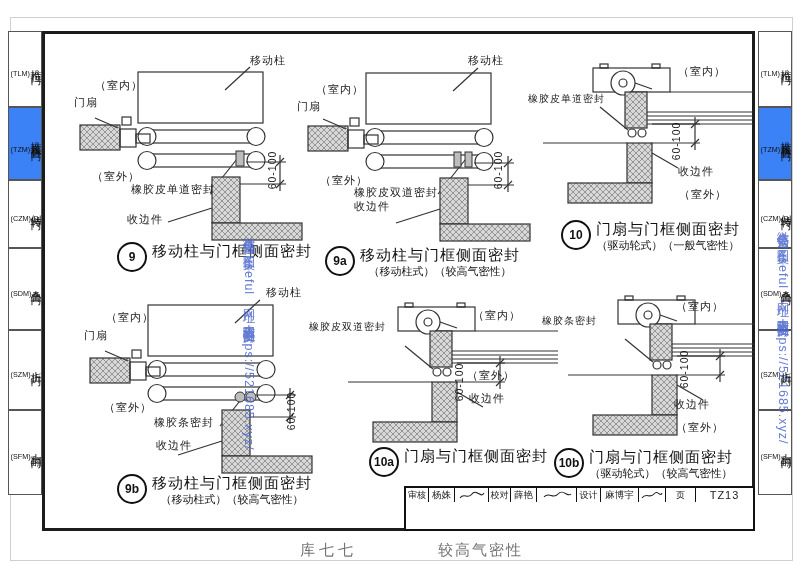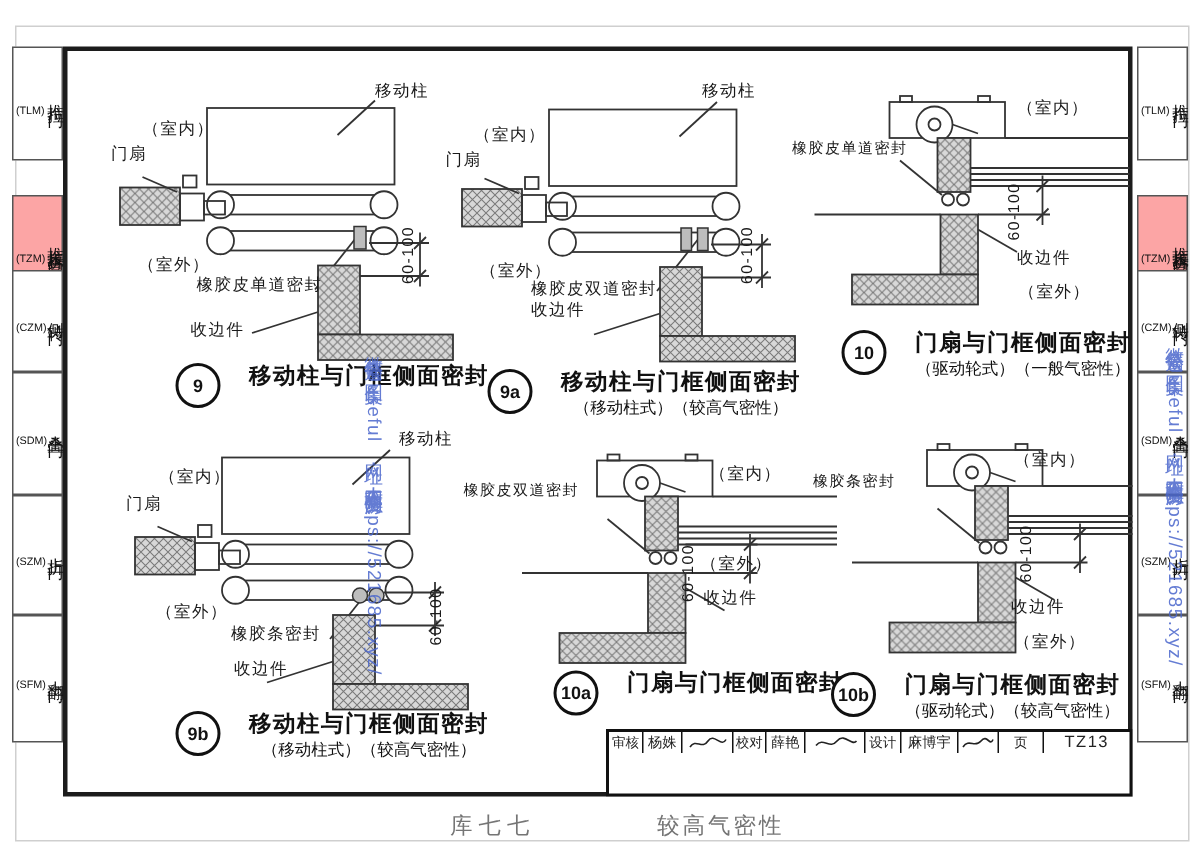--- a/index.html
+++ b/index.html
@@ -11,33 +11,33 @@
   .abs{position:absolute;}
   
   .sheet-border{left:10px;top:17px;width:781px;height:542px;border:1px solid #cfcfcf;}
   
   .frame{left:42px;top:31px;width:713px;height:500px;border:3px solid #1c1c1c;box-sizing:border-box;}
   
   .tab{
     width:34px;box-sizing:border-box;border:1px solid #555;background:#fff;
     display:flex;flex-direction:column;justify-content:center;gap:2px;
   }
-  .tab.active{background:#fca5a5;margin-top:23px;}
+  .tab.active{background:#3b82f6;}
   .tab .vlabel{writing-mode:vertical-rl;text-orientation:upright;font-size:11px;letter-spacing:2px;line-height:1;color:#111;}
   .tab .code{font-size:8px;color:#111;transform:scale(.9);}
   
   .lbl{position:absolute;font-size:11px;white-space:nowrap;color:#1a1a1a;letter-spacing:1px;}
   .dim{position:absolute;width:44px;height:12px;font-size:10.5px;letter-spacing:1px;text-align:center;
        transform:rotate(-90deg);color:#1a1a1a;white-space:nowrap;}
   
-  .caption{position:absolute;display:flex;align-items:flex-start;gap:19px;justify-content:center;}
+  .caption{position:absolute;display:flex;align-items:flex-start;gap:5px;justify-content:center;}
   .capnum{width:26px;height:26px;border:2px solid #111;border-radius:50%;flex:0 0 auto;
           display:flex;align-items:center;justify-content:center;font-weight:bold;font-size:12px;color:#111;background:#fff;}
   .captext{display:flex;flex-direction:column;align-items:center;}
-  .captitle{font-weight:bold;font-size:15px;letter-spacing:1px;color:#111;line-height:1.2;}
+  .captitle{font-weight:normal;font-size:15px;letter-spacing:1px;color:#111;line-height:1.2;}
   .capsub{font-size:11px;color:#111;letter-spacing:0;}
   svg.panel{position:absolute;}
   
   .tblock{left:404px;top:486px;width:351px;height:45px;border:2px solid #111;box-sizing:border-box;background:#fff;}
   .tb-row1{display:grid;grid-template-columns:252px 35px 1fr;height:27px;border-bottom:1.5px solid #111;box-sizing:border-box;}
   .tb-row2{display:grid;grid-template-columns:22px 26px 34px 22px 26px 40px 24px 38px 27px 30px 1fr;height:14px;}
   .tb-cell{display:flex;align-items:center;justify-content:center;box-sizing:border-box;overflow:hidden;}
   .tb-cell + .tb-cell{border-left:1.5px solid #111;}
   .tb-title{font-weight:bold;font-size:15px;letter-spacing:2px;}
   .tb-small{font-size:9px;}

